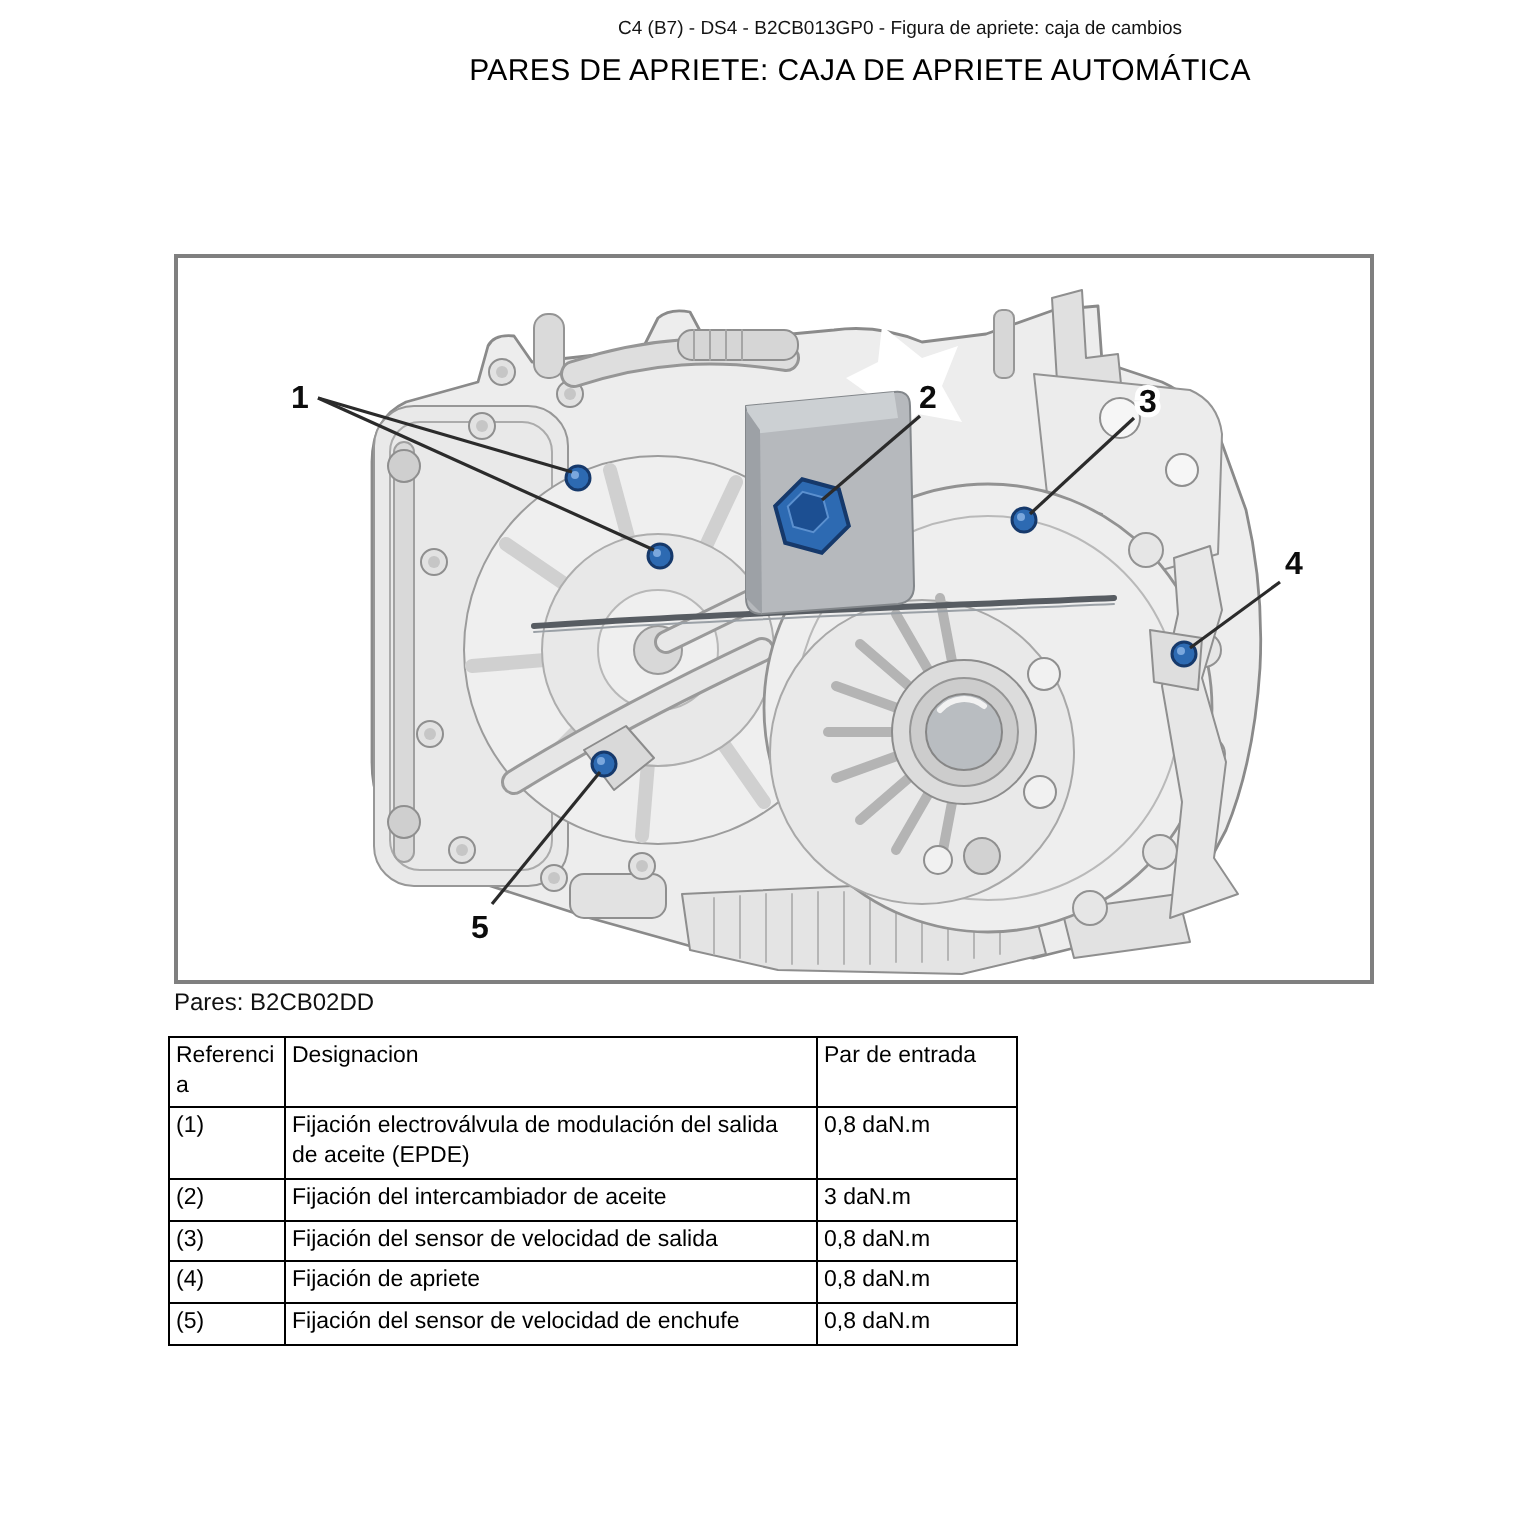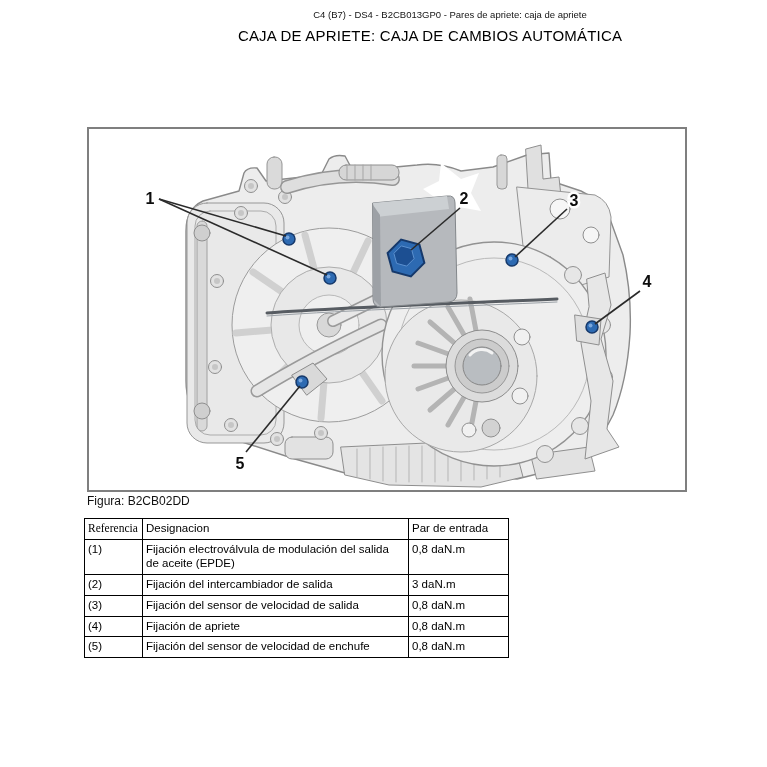--- a/index.html
+++ b/index.html
@@ -24,31 +24,31 @@
   .torque-table{
     position:absolute;left:84px;top:518px;width:424px;
     border-collapse:collapse;table-layout:fixed;
     font-size:11.5px;line-height:1.28;
   }
   .torque-table th,.torque-table td{
     border:1px solid #000;padding:2px 4px 3px 3px;
     text-align:left;vertical-align:top;font-weight:400;
   }
   .w-ref{width:58px;} .w-des{width:266px;} .w-par{width:100px;}
-  th.brk{word-break:break-all;font-family:Liberation Serif, serif;}
+  th.brk{word-break:break-all;}
   .callout-label{
     font-family:"Liberation Sans",sans-serif;font-size:16px;font-weight:600;
     fill:#0c0c0c;paint-order:stroke;stroke:#ffffff;stroke-width:5px;
   }
 </style>
 </head>
 <body>
 
-<div class="breadcrumb">C4 (B7) - DS4 - B2CB013GP0 - Pares de apriete: caja de apriete</div>
-<div class="page-title">CAJA DE APRIETE: CAJA DE CAMBIOS AUTOMÁTICA</div>
+<div class="breadcrumb">C4 (B7) - DS4 - B2CB013GP0 - Figura de apriete: caja de cambios</div>
+<div class="page-title">PARES DE APRIETE: CAJA DE APRIETE AUTOMÁTICA</div>
 
 <div class="figure-frame">
   <svg width="596" height="361" viewBox="0 0 596 361">
     <g stroke-linejoin="round" stroke-linecap="round">
 
       <path d="M97,102 Q97,80 114,72 L150,62 L155,44 Q158,38 168,39 L177,52 L232,46 L240,30 Q246,25 256,27 L264,42 L328,36 Q350,33 372,42 L404,38 L438,26 L460,24 L462,52 L492,62 Q510,70 521,90 L534,126 Q543,165 541,205 Q538,252 524,286 L506,320 L468,340 L428,350 L336,340 L300,352 L256,344 L206,330 L150,312 L112,290 Q97,276 97,252 Z" fill="#ededed" stroke="#8a8a8a" stroke-width="1.4"></path>
 
       <path d="M252,318 L424,310 L434,348 L392,358 L300,356 L256,346 Z" fill="#e4e4e4" stroke="#8e8e8e"></path>
       <path d="M268,320 V348 M281,319 V350 M294,318 V352 M307,318 V353 M320,317 V353 M333,317 V353 M346,316 V353 M359,316 V352 M372,315 V352 M385,315 V351 M398,314 V350 M411,313 V348" stroke="#b5b5b5" fill="none"></path>
       <rect x="196" y="308" width="48" height="22" rx="7" fill="#e2e2e2" stroke="#8f8f8f"></rect>
@@ -186,21 +186,21 @@
         <line x1="478" y1="80" x2="426" y2="128" stroke="#2b2b2b" stroke-width="1.6"></line>
         <text x="485" y="77" text-anchor="middle" class="callout-label">3</text>
         <line x1="551" y1="162" x2="506" y2="195" stroke="#2b2b2b" stroke-width="1.6"></line>
         <text x="558" y="158" text-anchor="middle" class="callout-label">4</text>
         <line x1="157" y1="323" x2="211" y2="257" stroke="#2b2b2b" stroke-width="1.6"></line>
         <text x="151" y="340" text-anchor="middle" class="callout-label">5</text>
       </g>
   </svg>
 </div>
 
-<div class="figure-caption">Figura: B2CB02DD</div>
+<div class="figure-caption">Pares: B2CB02DD</div>
 
 <table class="torque-table">
   <colgroup>
       <col class="w-ref">
       <col class="w-des">
       <col class="w-par">
     </colgroup>
   <thead>
     <tr>
       <th class="brk">Referencia</th>
@@ -209,21 +209,21 @@
     </tr>
   </thead>
   <tbody>
       <tr>
         <td>(1)</td>
         <td>Fijación electroválvula de modulación del salida de aceite (EPDE)</td>
         <td>0,8 daN.m</td>
       </tr>
       <tr>
         <td>(2)</td>
-        <td>Fijación del intercambiador de salida</td>
+        <td>Fijación del intercambiador de aceite</td>
         <td>3 daN.m</td>
       </tr>
       <tr>
         <td>(3)</td>
         <td>Fijación del sensor de velocidad de salida</td>
         <td>0,8 daN.m</td>
       </tr>
       <tr>
         <td>(4)</td>
         <td>Fijación de apriete</td>

